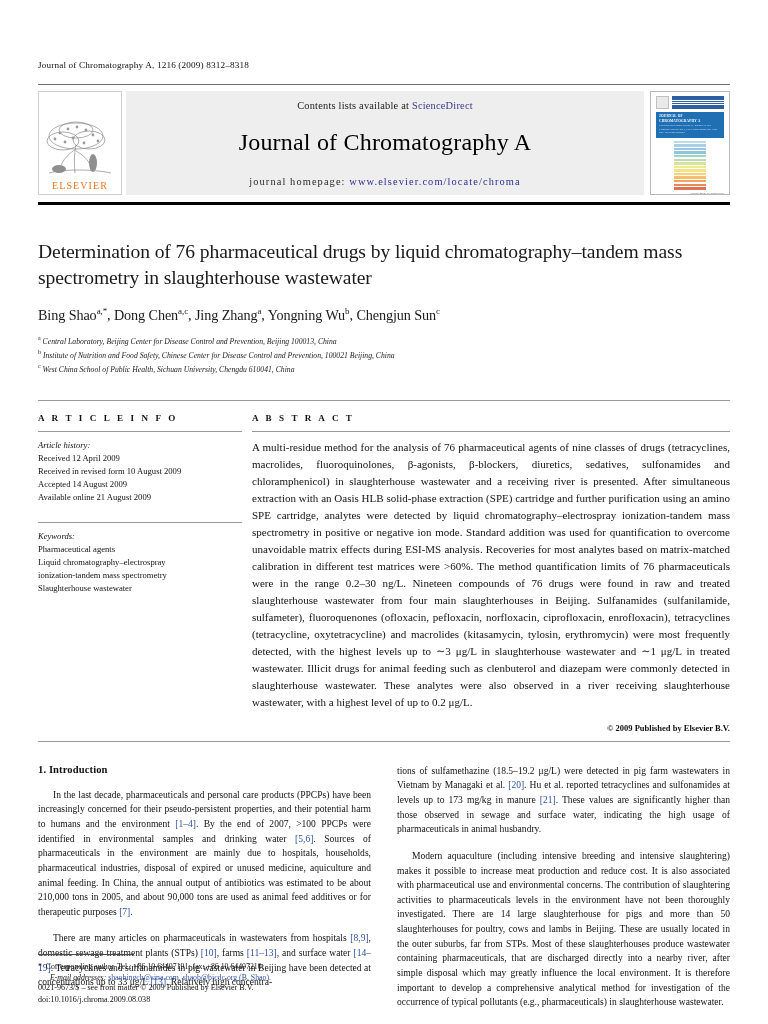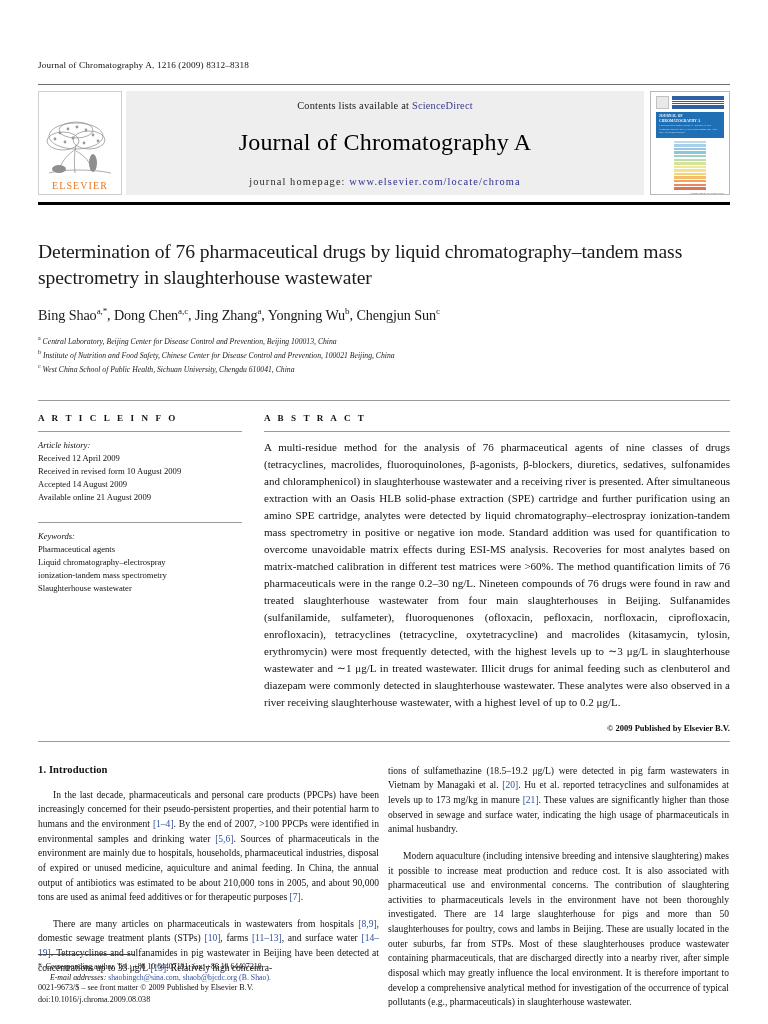--- a/index.html
+++ b/index.html
@@ -153,21 +153,21 @@
     color: #1a1a1a;
   }
   .affils sup { font-style: normal; font-size: 6px; }
 
   
   .infowrap {
     margin-top: 24px;
     border-top: 1px solid #9a9a9a;
     padding-top: 12px;
     display: flex;
-    gap: 22px;
+    gap: 10px;
   }
   .col-info { width: 204px; min-width: 204px; }
   .col-abs { flex: 1; }
   .sec-head {
     font-size: 9.1px;
     letter-spacing: 2.6px;
     font-weight: bold;
     color: #111;
     font-family: "Liberation Serif", serif;
   }
@@ -195,21 +195,21 @@
   }
   .rule-after-abs {
     border-top: 1px solid #9a9a9a;
     margin-top: 8px;
   }
 
   
   .body-cols {
     margin-top: 22px;
     display: flex;
-    gap: 9px;
+    gap: 26px;
   }
   .bcol { width: 341px; }
   .h2 {
     font-size: 10.6px;
     font-weight: bold;
     color: #111;
     margin-bottom: 13px;
     letter-spacing: 0.1px;
   }
   .p {

